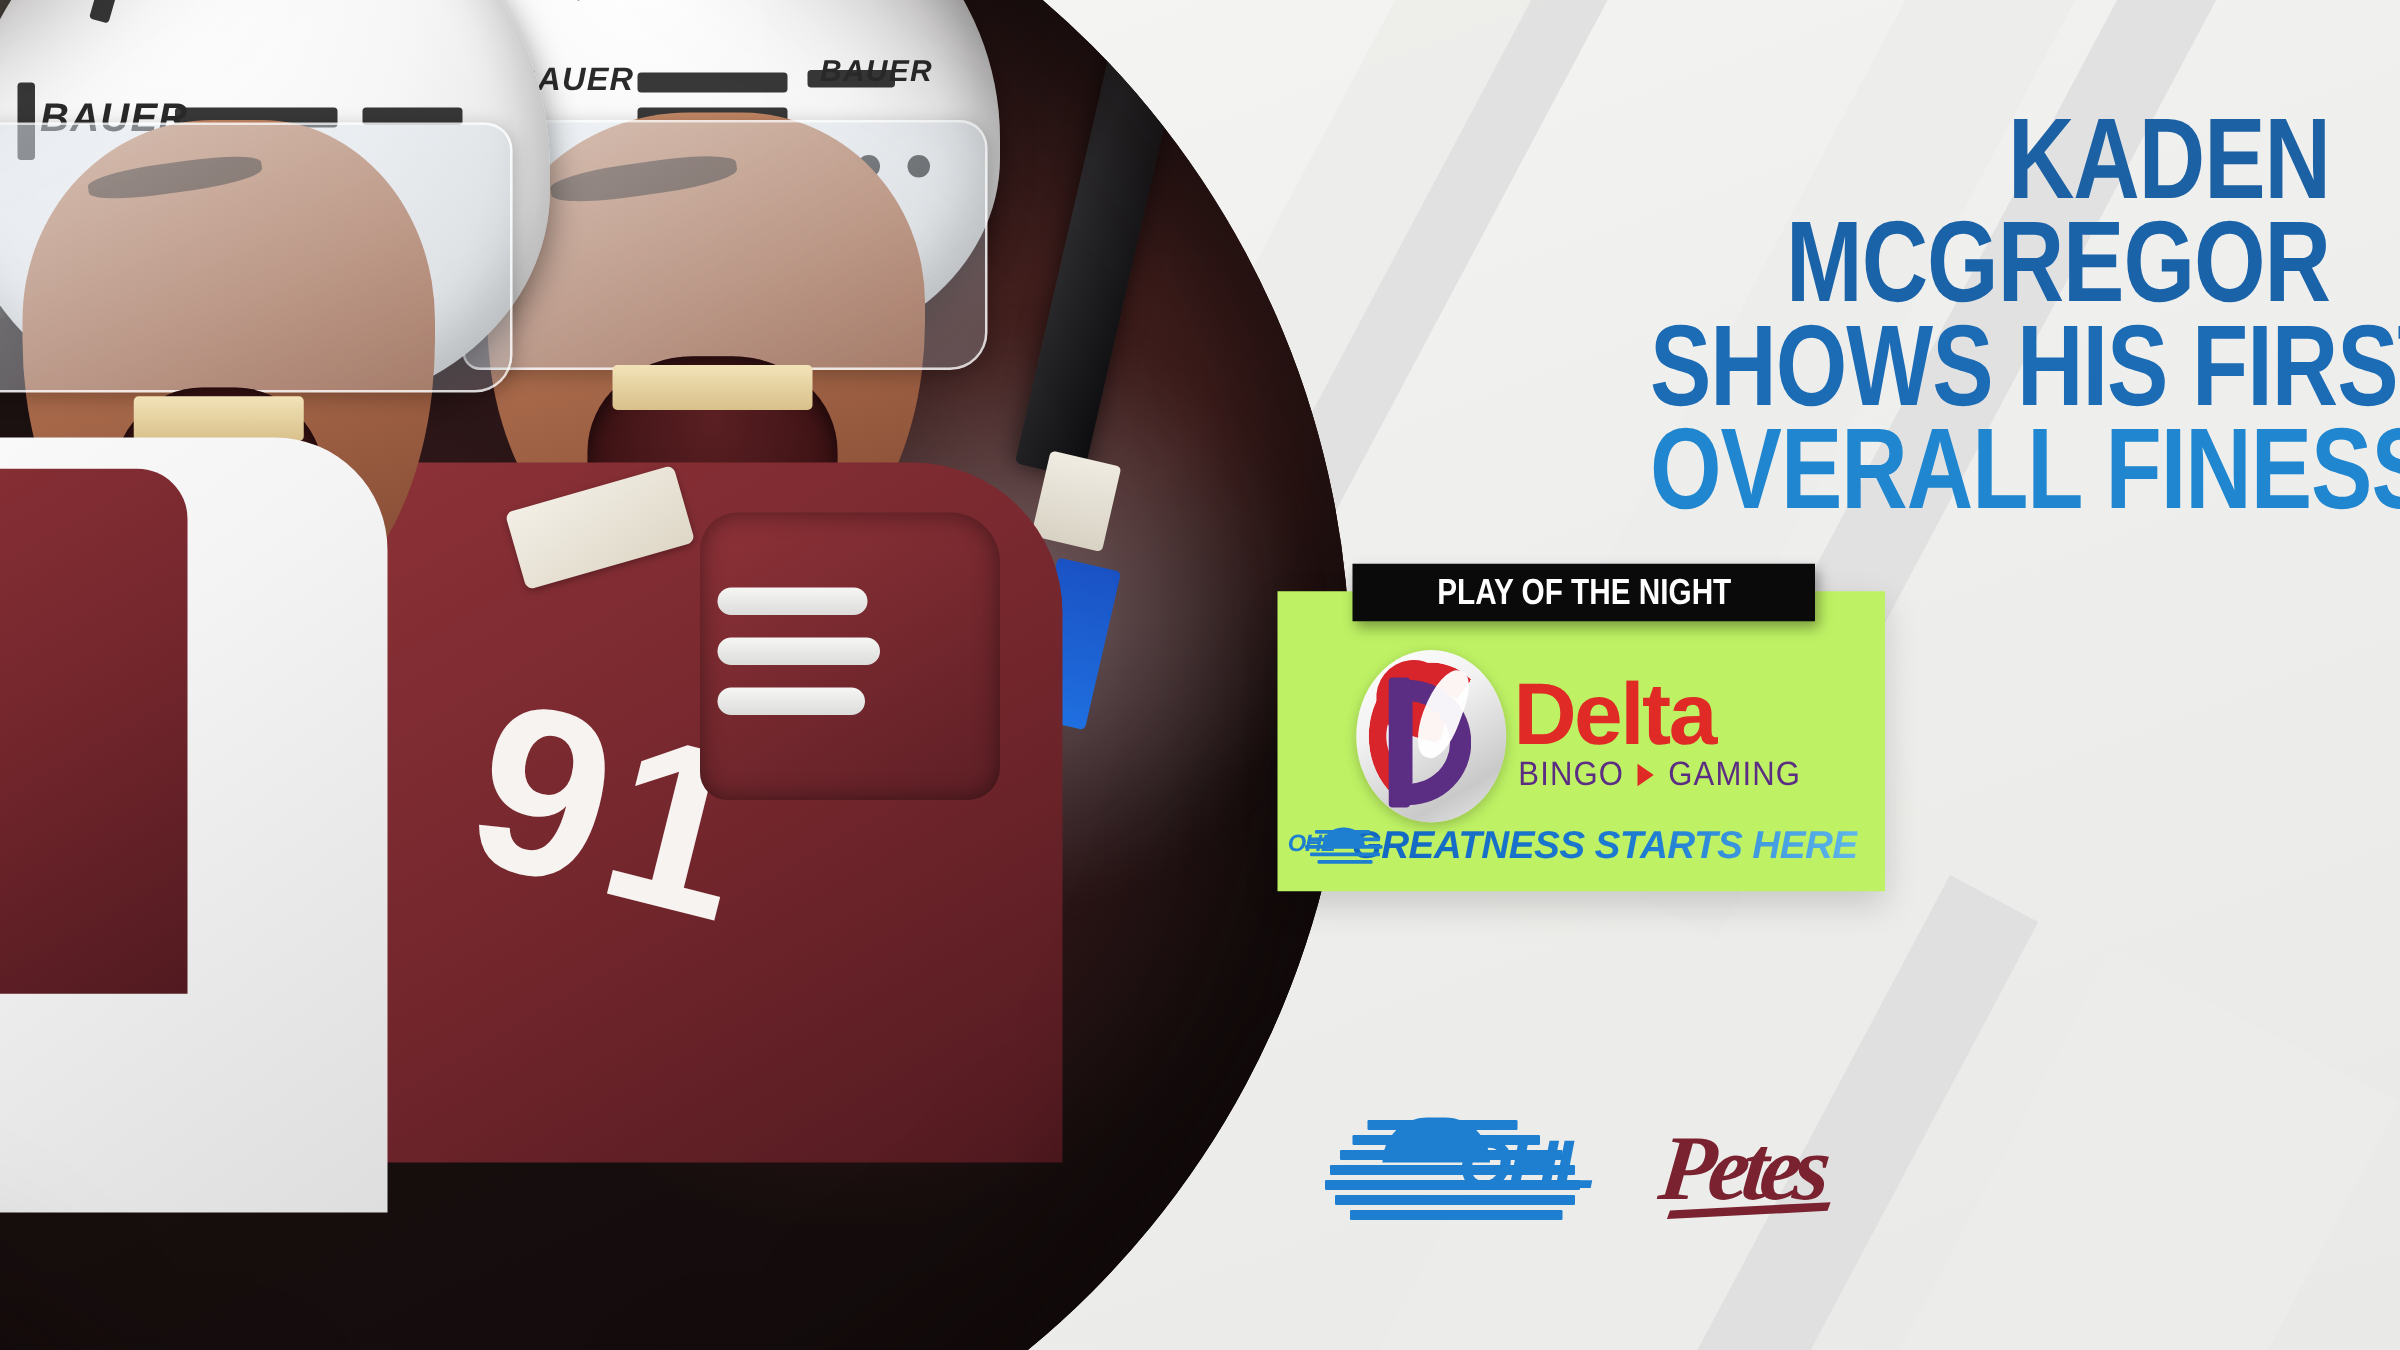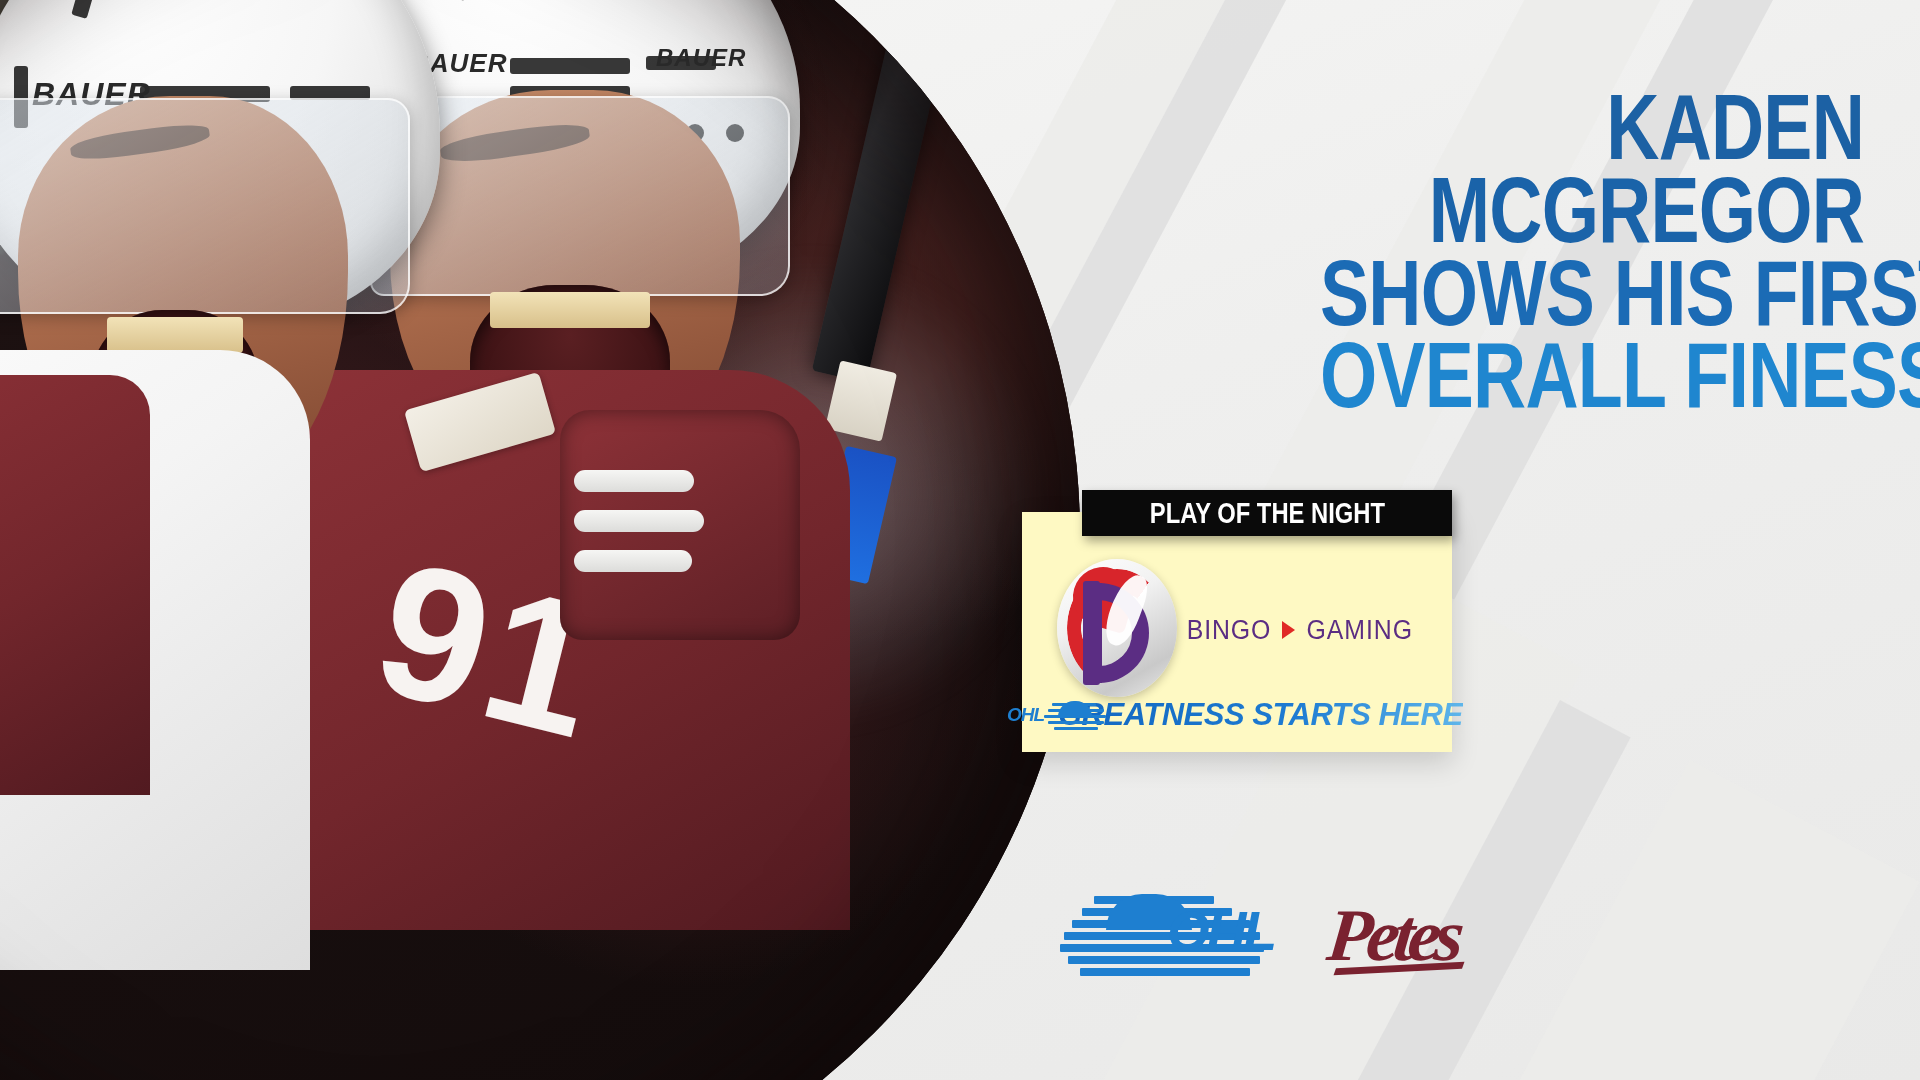--- a/index.html
+++ b/index.html
@@ -206,23 +206,23 @@
     white-space:nowrap;
   }
   .hl-1 { color:#1c61a4; }
   .hl-2 { color:#1a63a9; }
   .hl-3 { color:#1b6bb5; }
   .hl-4 { color:#1f86cf; }
 
   
   #sponsor-card {
     position:absolute;
-    left:1022px; top:512px;
-    width:430px; height:240px;
-    background:#fef9c3;
+    left:1022px; top:473px;
+    width:486px; height:240px;
+    background:#bef264;
     box-shadow:0 10px 26px rgba(0,0,0,.16);
   }
   #potn-bar {
     position:absolute;
     left:60px; top:-22px;
     width:370px; height:46px;
     background:#0a0a0a;
     box-shadow:3px 5px 10px rgba(0,0,0,.35);
     display:flex; align-items:center; justify-content:center;
   }
@@ -476,20 +476,21 @@
   <div id="delta-block">
     <div id="delta-mark">
       <div class="dm-oval"></div>
       <div class="dm-red"></div>
       <div class="dm-red2"></div>
       <div class="dm-d-stem"></div>
       <div class="dm-d"></div>
       <div class="dm-white-swoosh"></div>
     </div>
     <div id="delta-word">
+      <span id="delta-name">Delta</span>
       <span id="delta-sub">
         <span class="sub-txt">BINGO</span>
         <span class="sub-tri"></span>
         <span class="sub-txt">GAMING</span>
       </span>
     </div>
   </div>
 
   <div id="tagline-row">
     <span class="ohl-mini">

